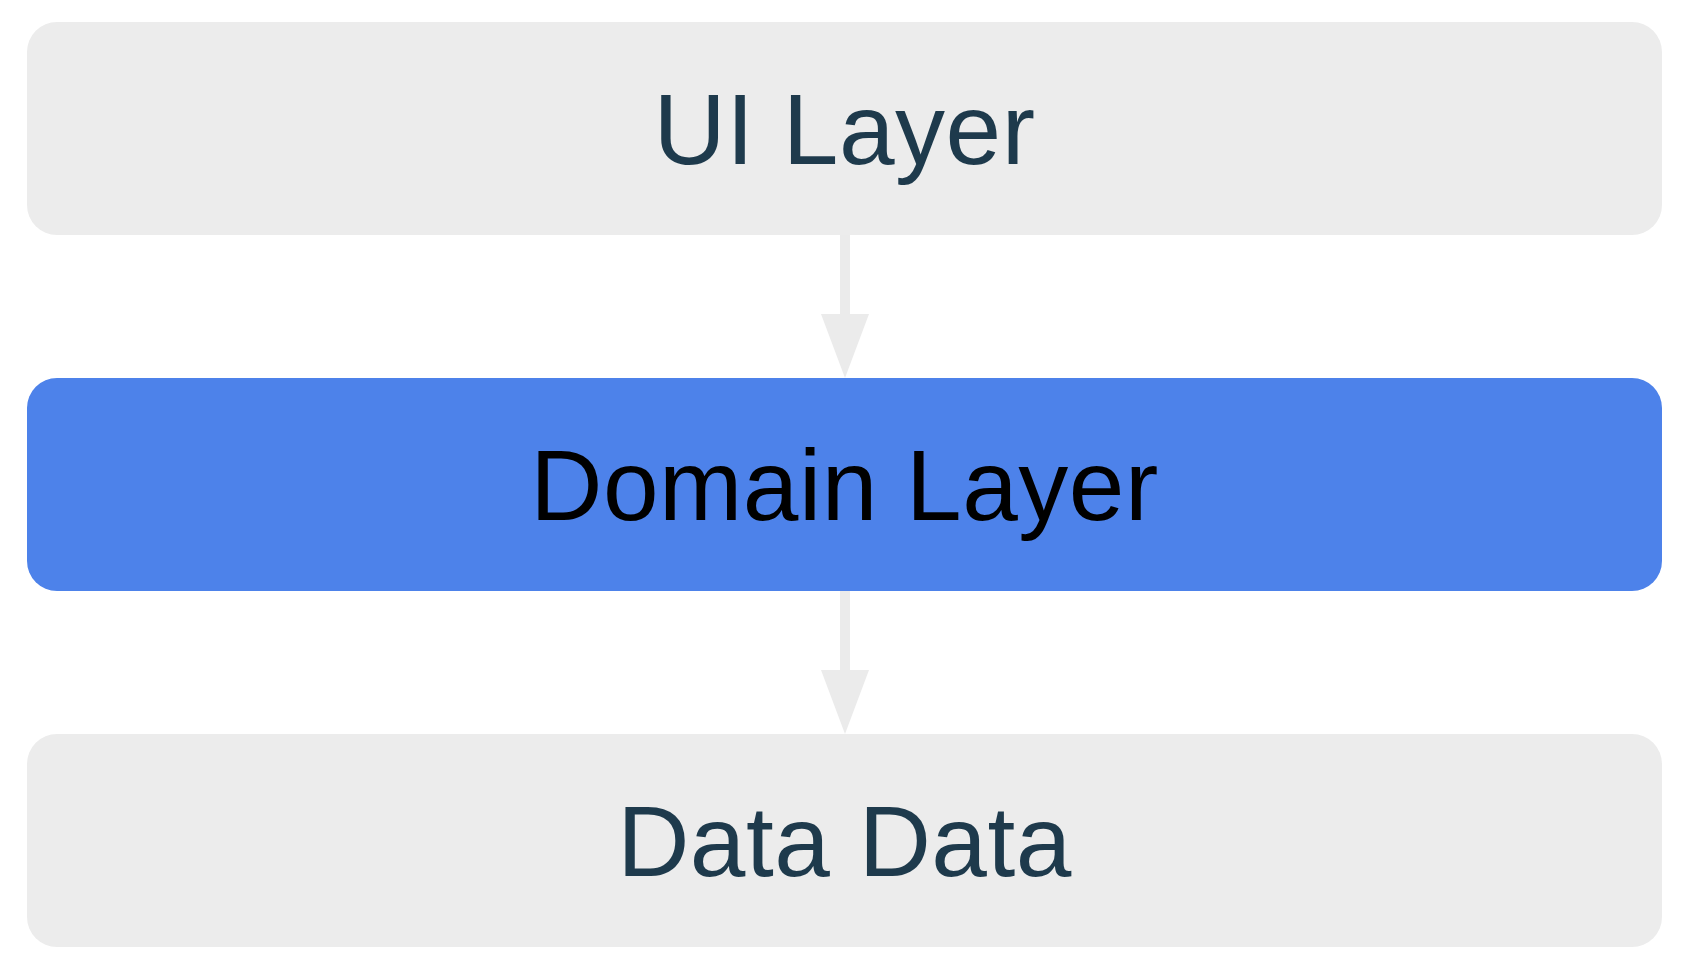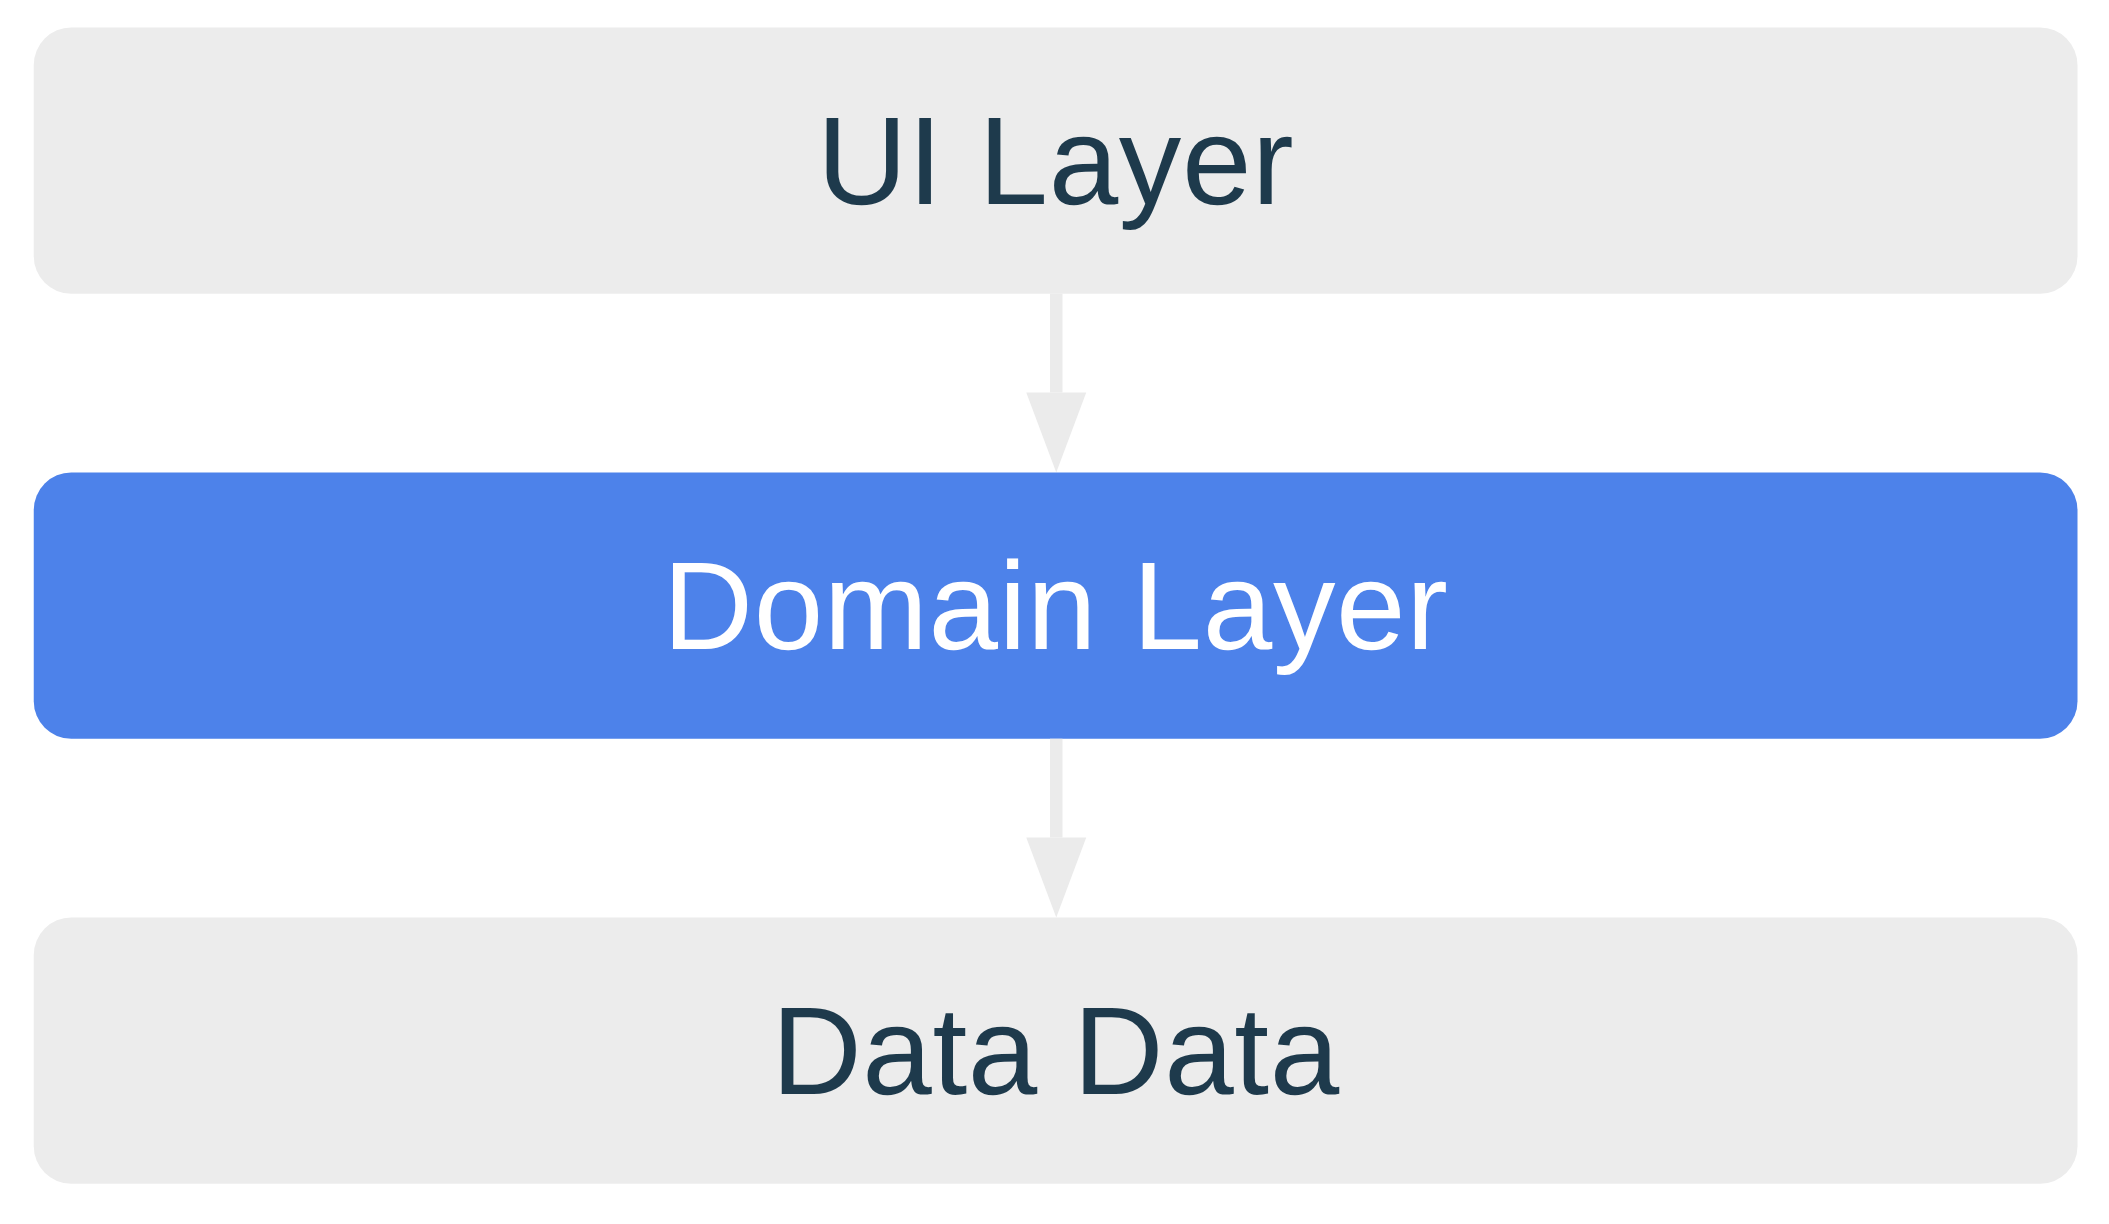--- a/index.html
+++ b/index.html
@@ -41,21 +41,21 @@
 
   .layer-label {
     font-size: 100px;
     font-weight: 400;
     letter-spacing: 0.5px;
     line-height: 1;
     white-space: nowrap;
   }
 
   .layer-label.dark  { color: #1e3a4c; }
-  .layer-label.light { color: #ffffff; }
+  .layer-label.light { color: #000000; }
 
   .arrow {
     height: 143px;
     display: flex;
     flex-direction: column;
     align-items: center;
   }
 
   .arrow-stem {
     width: 10px;

